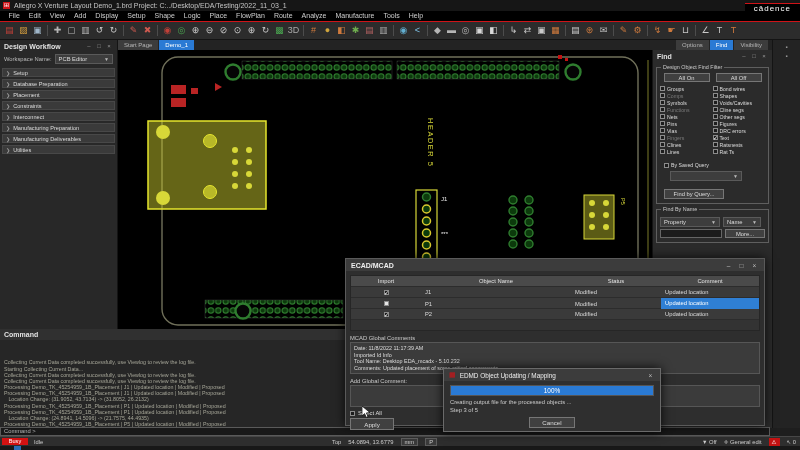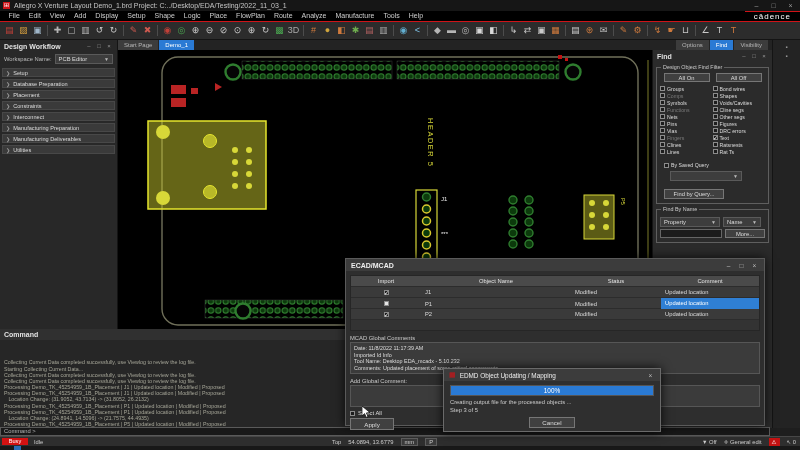--- a/index.html
+++ b/index.html
@@ -166,21 +166,21 @@
       <span class="menu-item">Shape</span>
       <span class="menu-item">Logic</span>
       <span class="menu-item">Place</span>
       <span class="menu-item">FlowPlan</span>
       <span class="menu-item">Route</span>
       <span class="menu-item">Analyze</span>
       <span class="menu-item">Manufacture</span>
       <span class="menu-item">Tools</span>
       <span class="menu-item">Help</span>
     </div>
-  <div class="abs brand" style="top:11px">cādence</div>
+  <div class="abs brand" style="top:3px">cādence</div>
 
   <div class="abs toolbar">
 
   <span class="tbi" style="color: rgb(192, 64, 56);">▤</span>
       <span class="tbi" style="color: rgb(207, 154, 61);">▨</span>
       <span class="tbi" style="color: rgb(159, 182, 201);">▣</span>
       <span class="tbi sep"></span>
       <span class="tbi" style="color: rgb(181, 181, 181);">✚</span>
       <span class="tbi" style="color: rgb(181, 181, 181);">▢</span>
       <span class="tbi" style="color: rgb(181, 181, 181);">▥</span>

